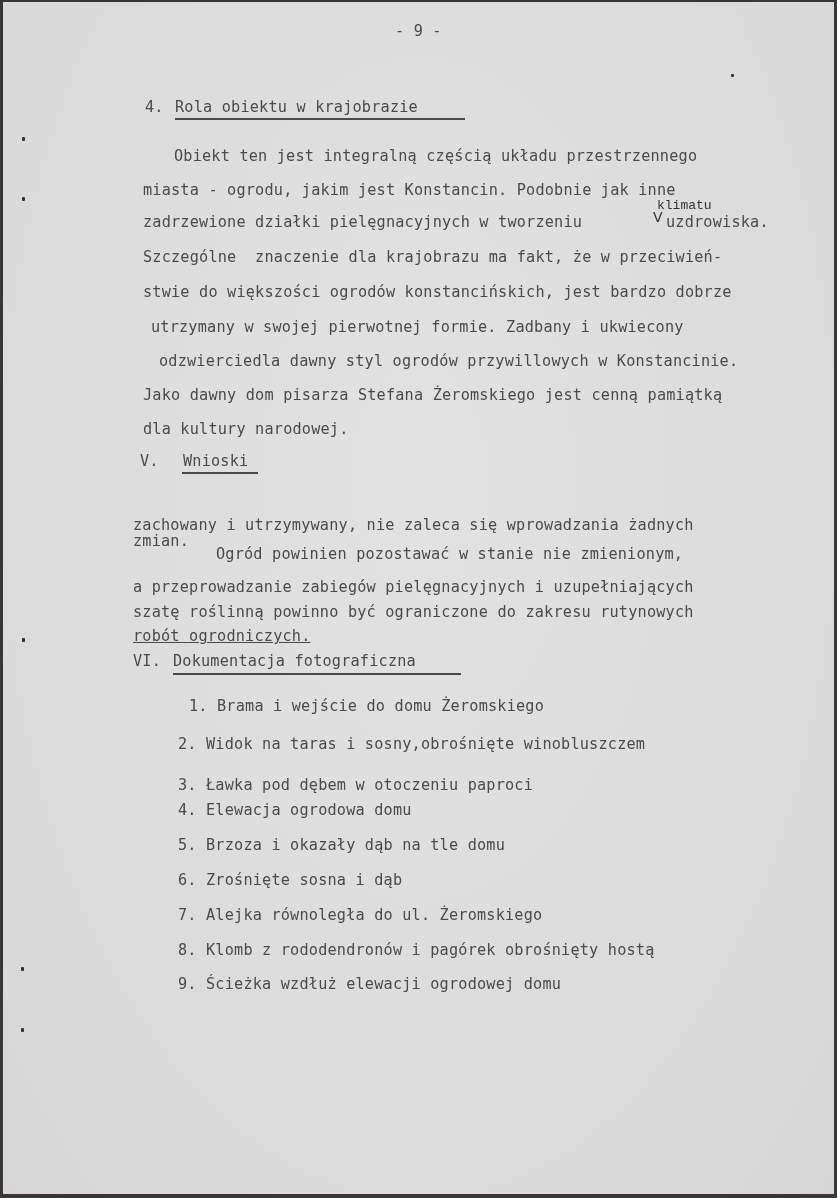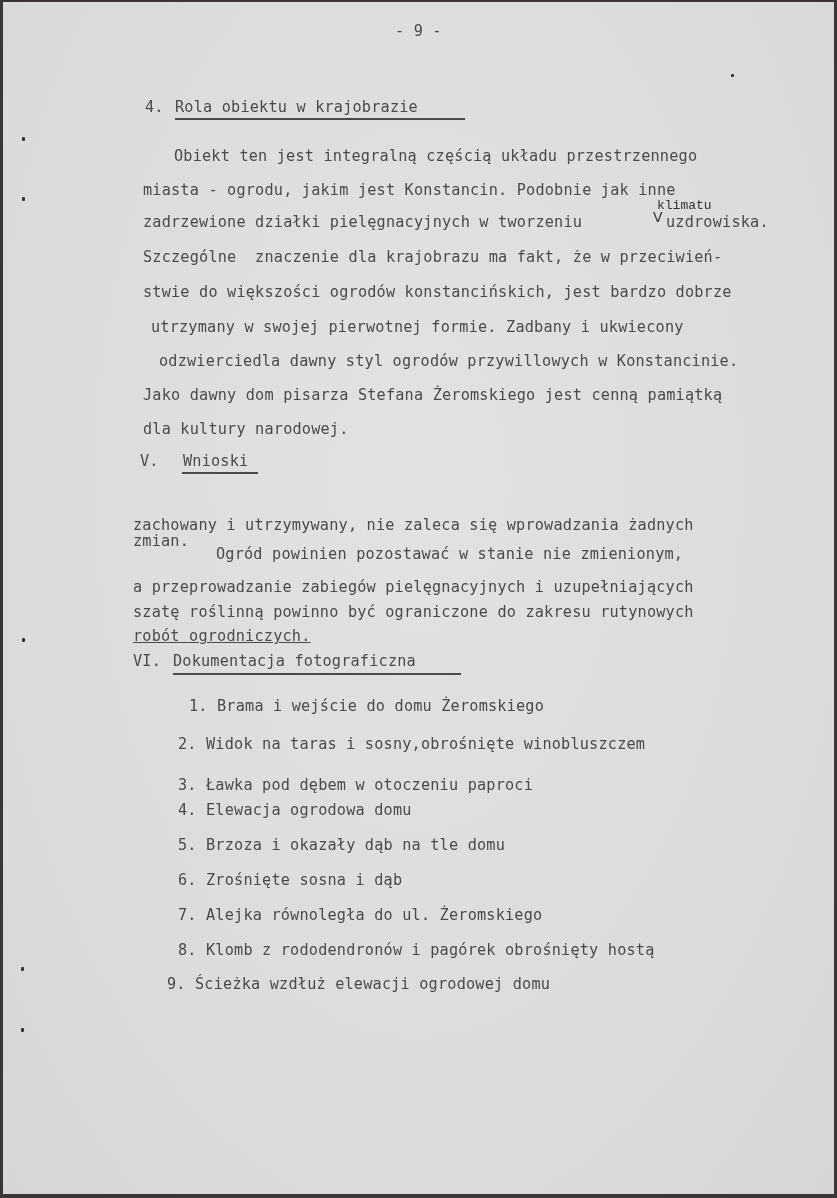--- a/index.html
+++ b/index.html
@@ -75,21 +75,21 @@
   <div class="heading-rule" style="left:170px; top:671px; width:288px; height:1.5px;"></div>
 
   <div class="tw" style="left:186px; top:697px;">1. Brama i wejście do domu Żeromskiego</div>
   <div class="tw" style="left:175px; top:735px;">2. Widok na taras i sosny,obrośnięte winobluszczem</div>
   <div class="tw" style="left:175px; top:767px;margin-top:9px;">3. Ławka pod dębem w otoczeniu paproci</div>
   <div class="tw" style="left:175px; top:801px;">4. Elewacja ogrodowa domu</div>
   <div class="tw" style="left:175px; top:836px;">5. Brzoza i okazały dąb na tle domu</div>
   <div class="tw" style="left:175px; top:871px;">6. Zrośnięte sosna i dąb</div>
   <div class="tw" style="left:175px; top:906px;">7. Alejka równoległa do ul. Żeromskiego</div>
   <div class="tw" style="left:175px; top:941px;">8. Klomb z rododendronów i pagórek obrośnięty hostą</div>
-  <div class="tw" style="left:164px; top:975px;">9. Ścieżka wzdłuż elewacji ogrodowej domu</div>
+  <div class="tw" style="left:175px; top:975px;">9. Ścieżka wzdłuż elewacji ogrodowej domu</div>
 
   <div class="speck" style="left:19px; top:135px;"></div>
   <div class="speck" style="left:19px; top:195px;"></div>
   <div class="speck" style="left:19px; top:636px;"></div>
   <div class="speck" style="left:18px; top:965px;"></div>
   <div class="speck" style="left:18px; top:1026px;"></div>
   <div class="speck" style="left:728px; top:72px; width:3px; height:3px;"></div>
 </div>
 
 </body></html>

